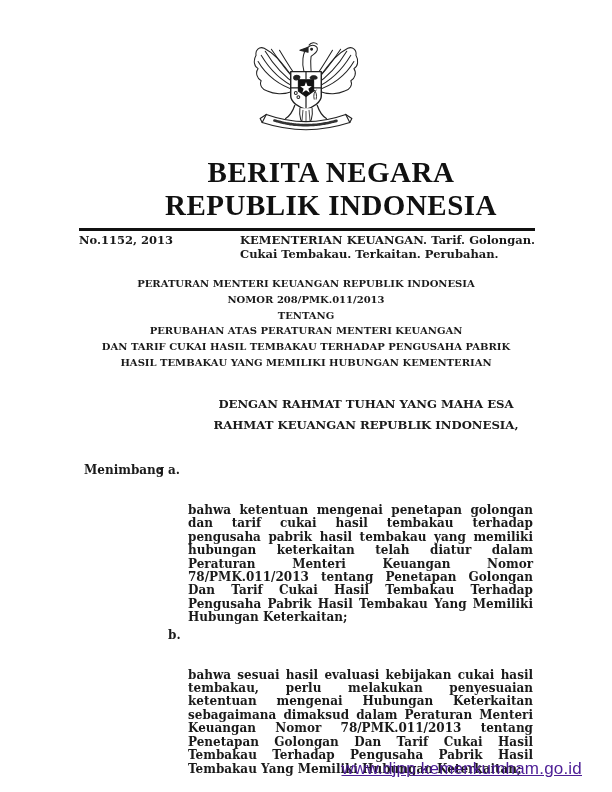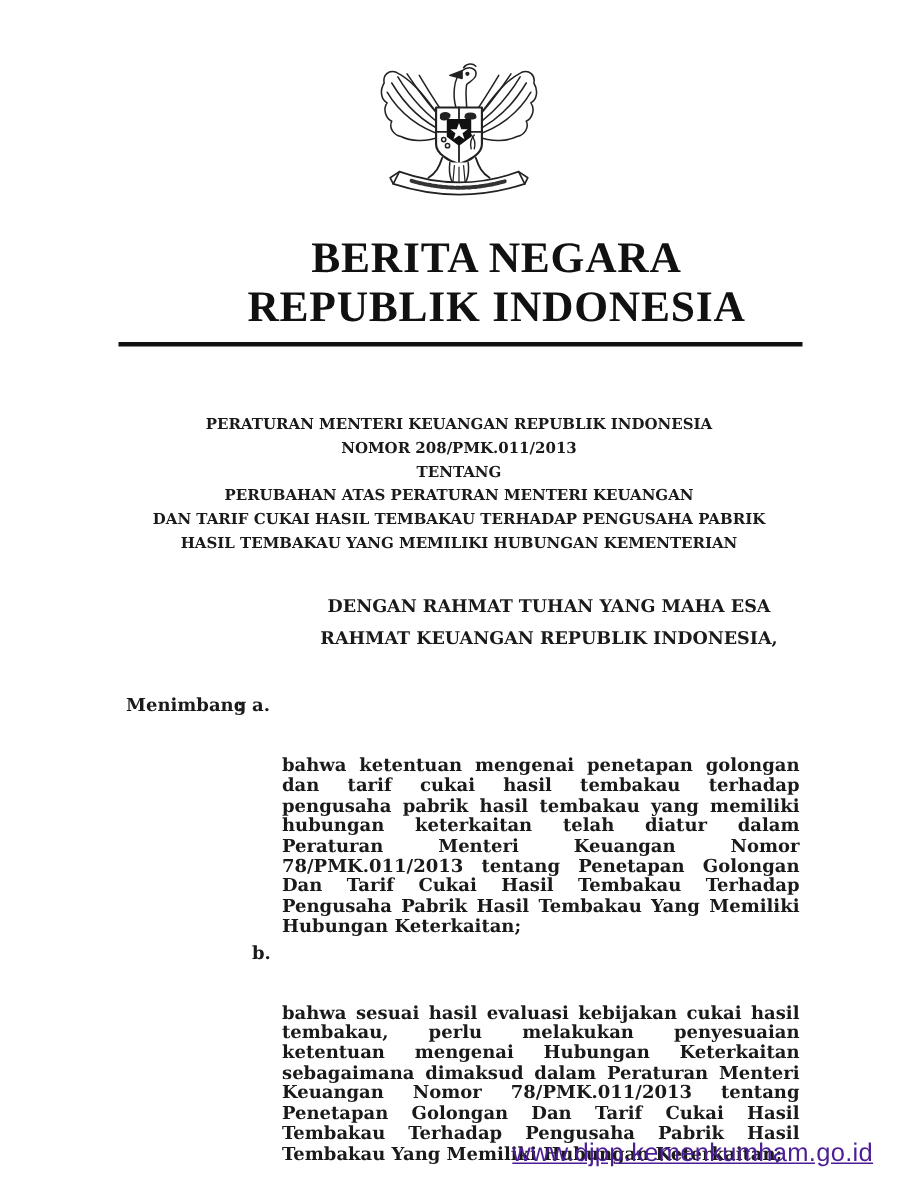--- a/index.html
+++ b/index.html
@@ -183,20 +183,25 @@
   </div>
 
   <div class="masthead">
     <div>BERITA NEGARA</div>
     <div>REPUBLIK INDONESIA</div>
   </div>
 
   <div class="rule"></div>
 
   <div class="info-row">
+    <div class="issue">No.1152, 2013</div>
+    <div class="abstract">
+      <div class="abstract-l1">KEMENTERIAN KEUANGAN. Tarif. Golongan.</div>
+      <div>Cukai Tembakau. Terkaitan. Perubahan.</div>
+    </div>
   </div>
 
   <div class="heading">
     <div>PERATURAN MENTERI KEUANGAN REPUBLIK INDONESIA</div>
     <div>NOMOR 208/PMK.011/2013</div>
     <div>TENTANG</div>
     <div>PERUBAHAN ATAS PERATURAN MENTERI KEUANGAN</div>
     <div>DAN TARIF CUKAI HASIL TEMBAKAU  TERHADAP PENGUSAHA PABRIK</div>
     <div>HASIL TEMBAKAU YANG MEMILIKI HUBUNGAN KEMENTERIAN</div>
   </div>

